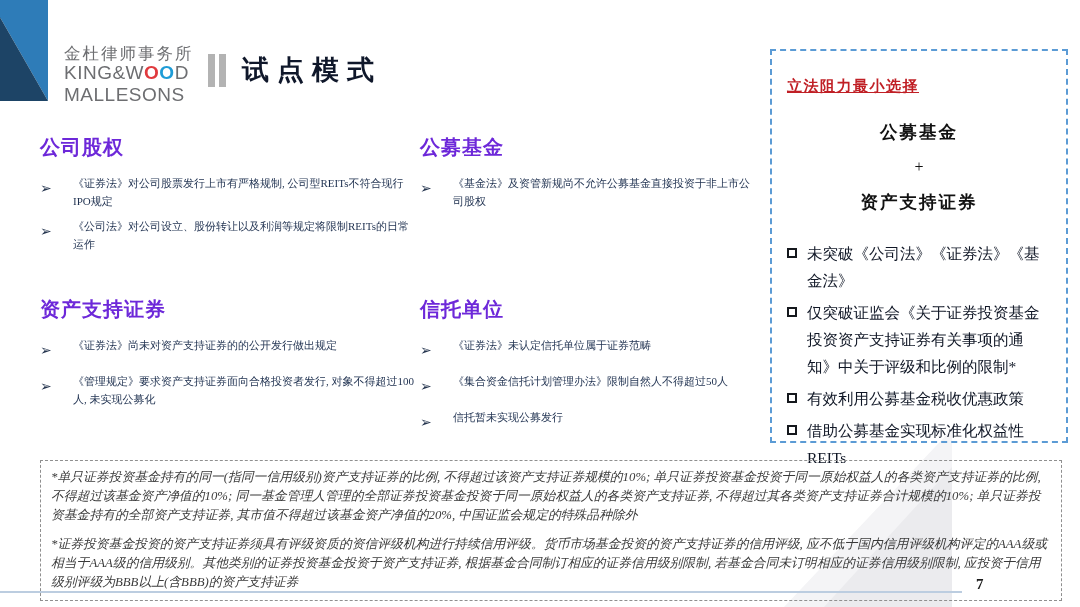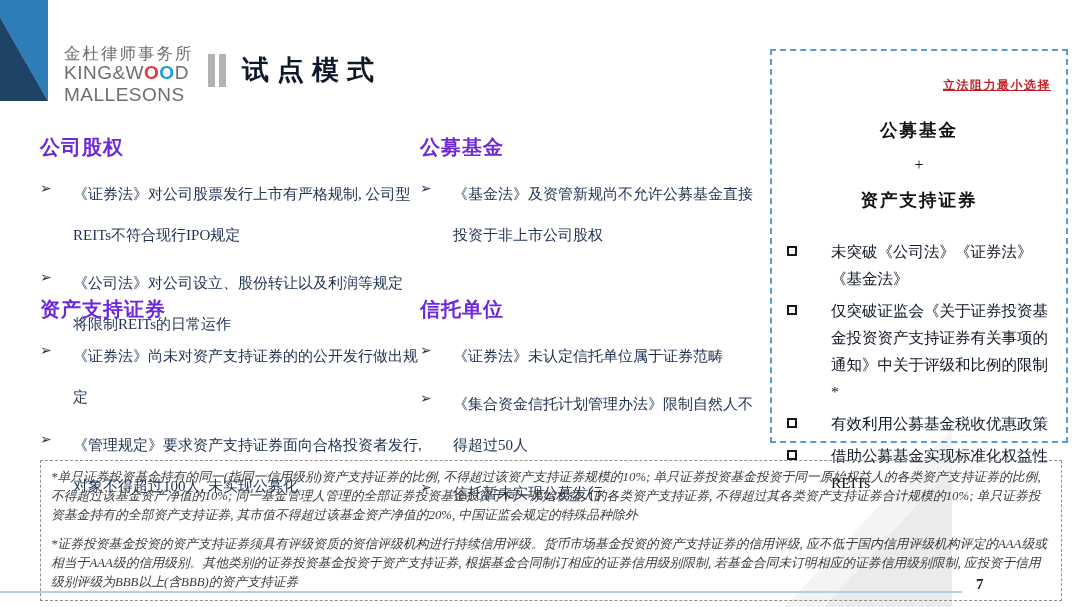--- a/index.html
+++ b/index.html
@@ -34,38 +34,38 @@
   .title-text { font-size:27px; font-weight:bold; color:#0f172a; letter-spacing:8px;
       margin-left:12px; }
 
   
   .section { position:absolute; z-index:1; }
   .sec-head { font-size:20px; font-weight:bold; color:#6d28d9; letter-spacing:1px; }
   .blist { margin-top:13px; }
   .bitem { display:grid; grid-template-columns:18px 1fr; column-gap:15px;
       margin-bottom:7px; }
   .bitem .arrow { color:#25354f; font-size:14px; line-height:29px; }
-  .bitem .btext { font-size:15px; color:#1f3150; line-height:41px; }
+  .bitem .btext { font-size:11px; color:#1f3150; line-height:18px; }
 
   #sec-company   { left:40px;  top:134px; width:372px; }
   #sec-abs       { left:40px;  top:296px; width:382px; }
   #sec-fund      { left:420px; top:134px; width:340px; }
   #sec-trust     { left:420px; top:296px; width:344px; }
 
   
   .panel { position:absolute; left:770px; top:49px; width:298px; height:394px;
       border:2px dashed #5b9bd5; padding:14px 15px 10px 15px; z-index:1; background:transparent; }
-  .panel-title { text-align:right; font-size:12px; font-weight:bold; color:#c01f25;
+  .panel-title { text-align:left; font-size:15px; font-weight:bold; color:#c01f25;
       text-decoration:underline; letter-spacing:1.5px; margin-top:12px; }
   .panel-opt { text-align:center; font-size:17.5px; font-weight:bold; color:#111;
       letter-spacing:2px; }
   .panel-opt.first { margin-top:24px; }
   .panel-plus { text-align:center; font-size:16px; color:#111; margin:14px 0; }
   .plist { margin-top:26px; }
-  .pitem { display:grid; grid-template-columns:16px 1fr; column-gap:28px; margin-bottom:5px; }
+  .pitem { display:grid; grid-template-columns:16px 1fr; column-gap:4px; margin-bottom:5px; }
   .pitem .sq { width:10px; height:10px; border:2px solid #15181d; margin-top:8px; }
   .pitem .ptext { font-size:15.5px; color:#101726; line-height:27px; }
 
   
   .footnote { position:absolute; left:40px; top:460px; width:1022px;
       border:1.5px dashed #8f8f8f; padding:7px 10px 8px 10px; z-index:1;
       background:transparent; }
   .footnote p { font-style:italic; font-size:12.8px; color:#3a3a3a; line-height:1.5; }
   .footnote p + p { margin-top:9px; }
 

